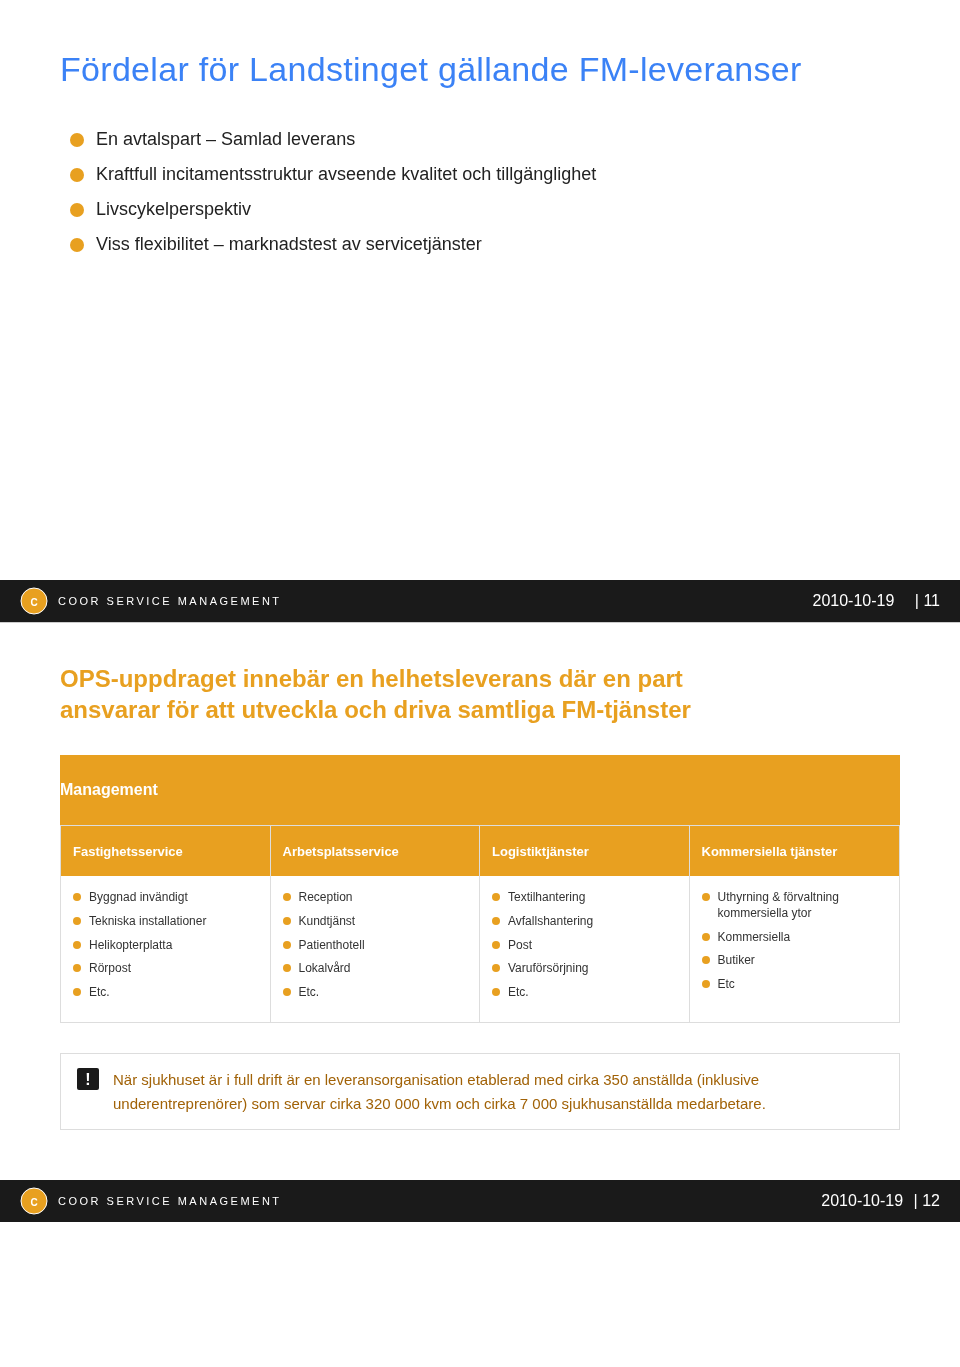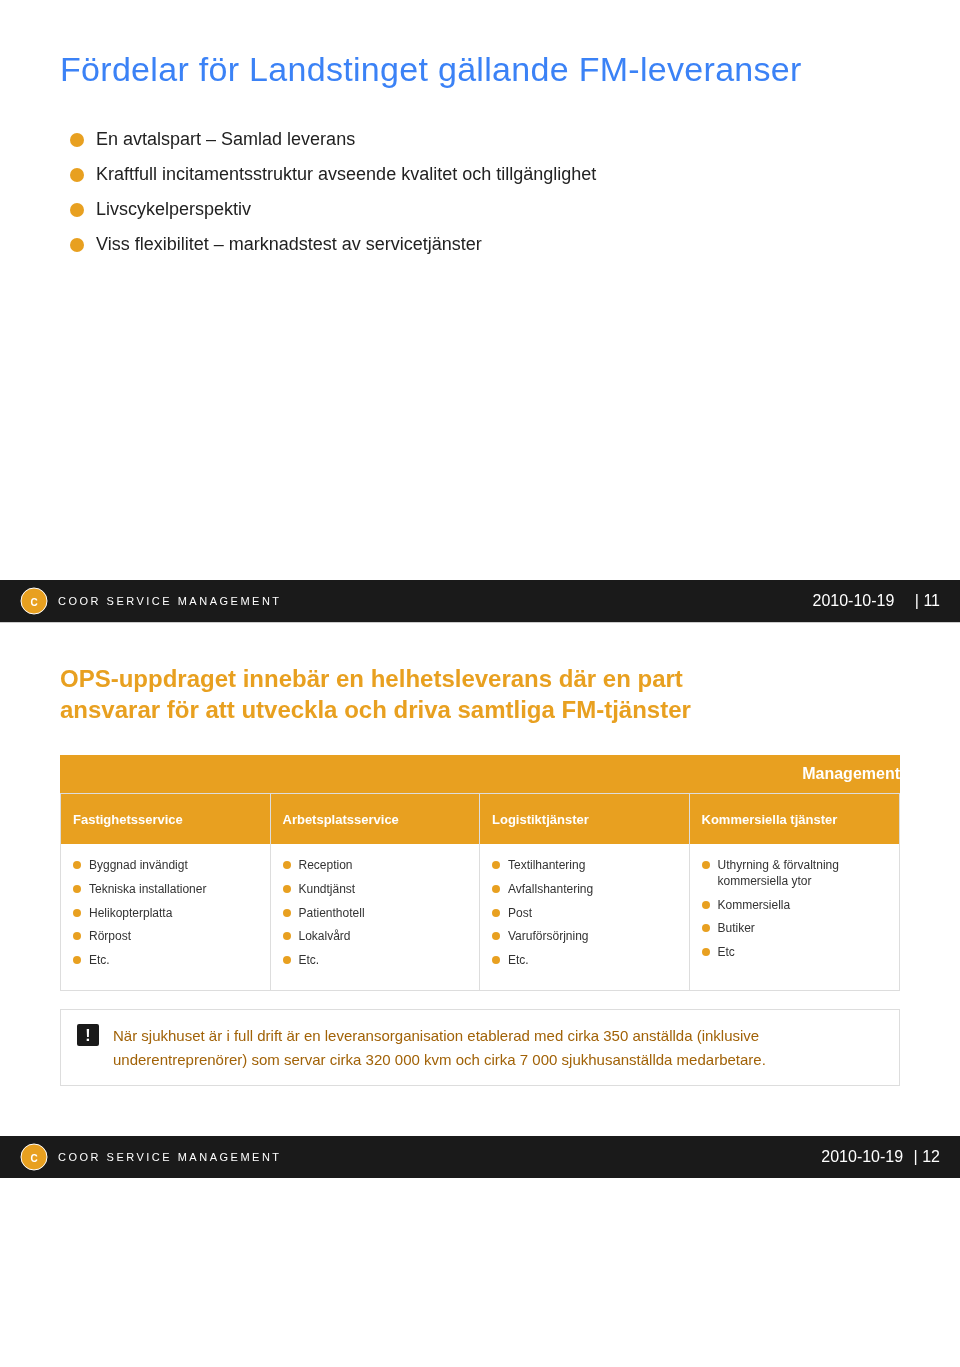--- a/index.html
+++ b/index.html
@@ -92,34 +92,34 @@
       font-weight: bold;
       line-height: 1.3;
       margin-bottom: 30px;
       max-width: 700px;
     }
 
     
     .management-bar {
       background: #e8a020;
       color: #fff;
-      text-align: right;
+      text-align: left;
       font-size: 16px;
       font-weight: bold;
-      padding: 10px 0;
+      padding: 26px 0;
       margin-bottom: 0;
       border-radius: 0;
     }
 
     
     .service-grid {
       display: grid;
       grid-template-columns: repeat(4, 1fr);
       border: 1px solid #ddd;
-      margin-bottom: 18px;
+      margin-bottom: 30px;
     }
 
     .service-col {
       border-right: 1px solid #ddd;
       padding: 0;
     }
 
     .service-col:last-child {
       border-right: none;
     }

